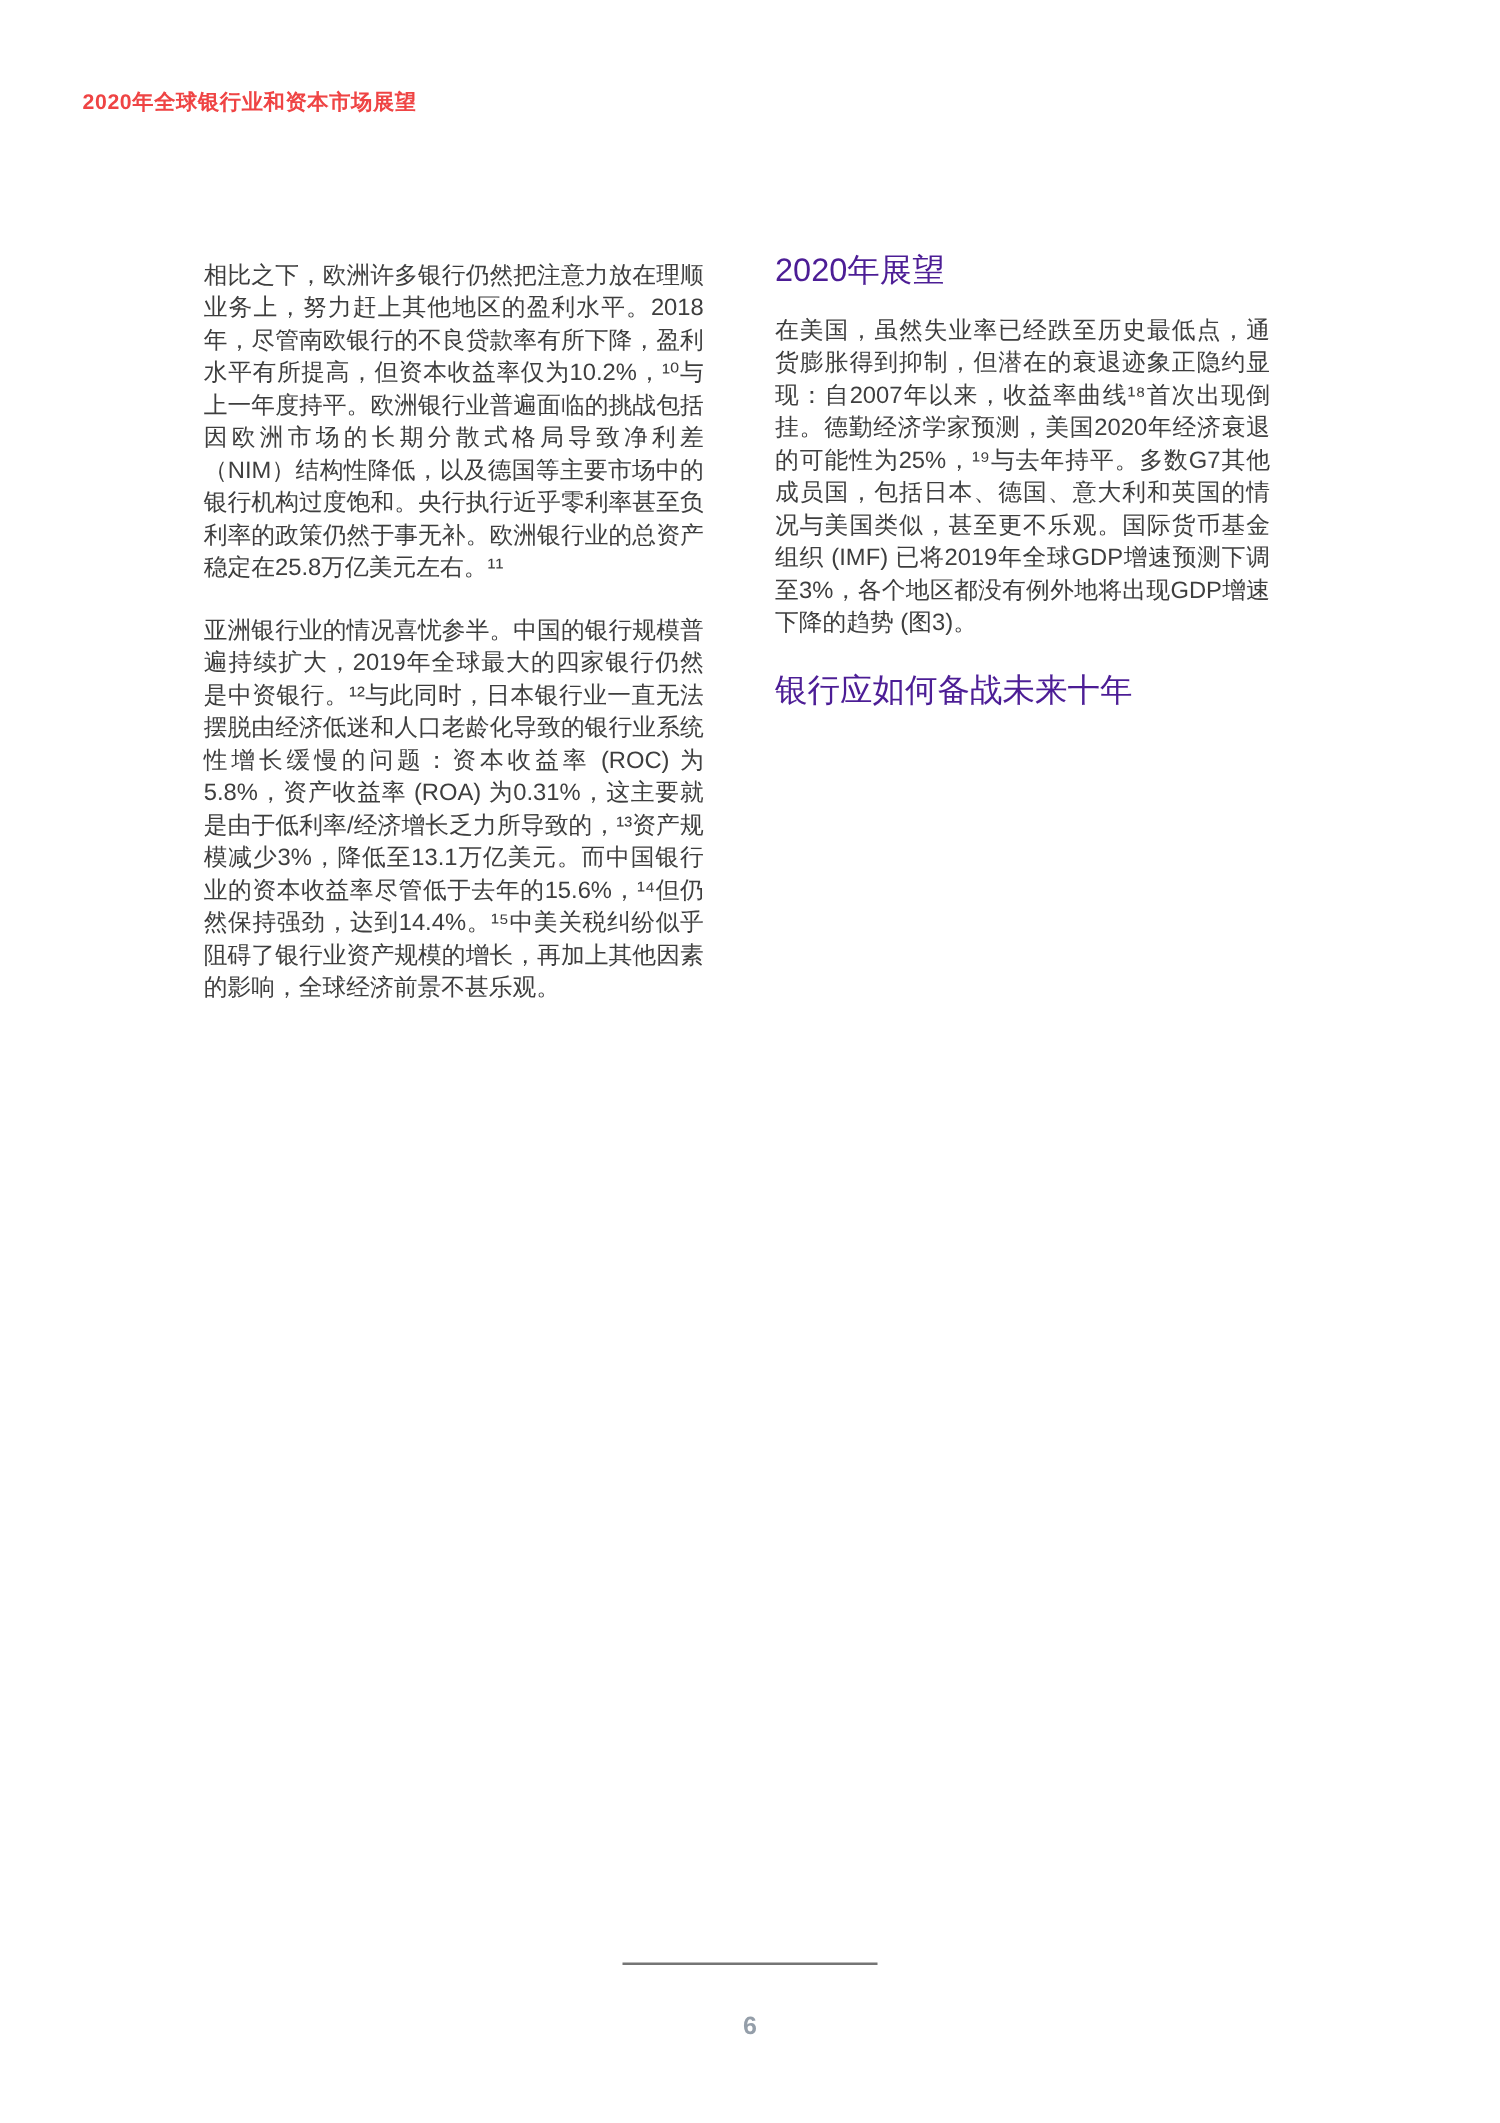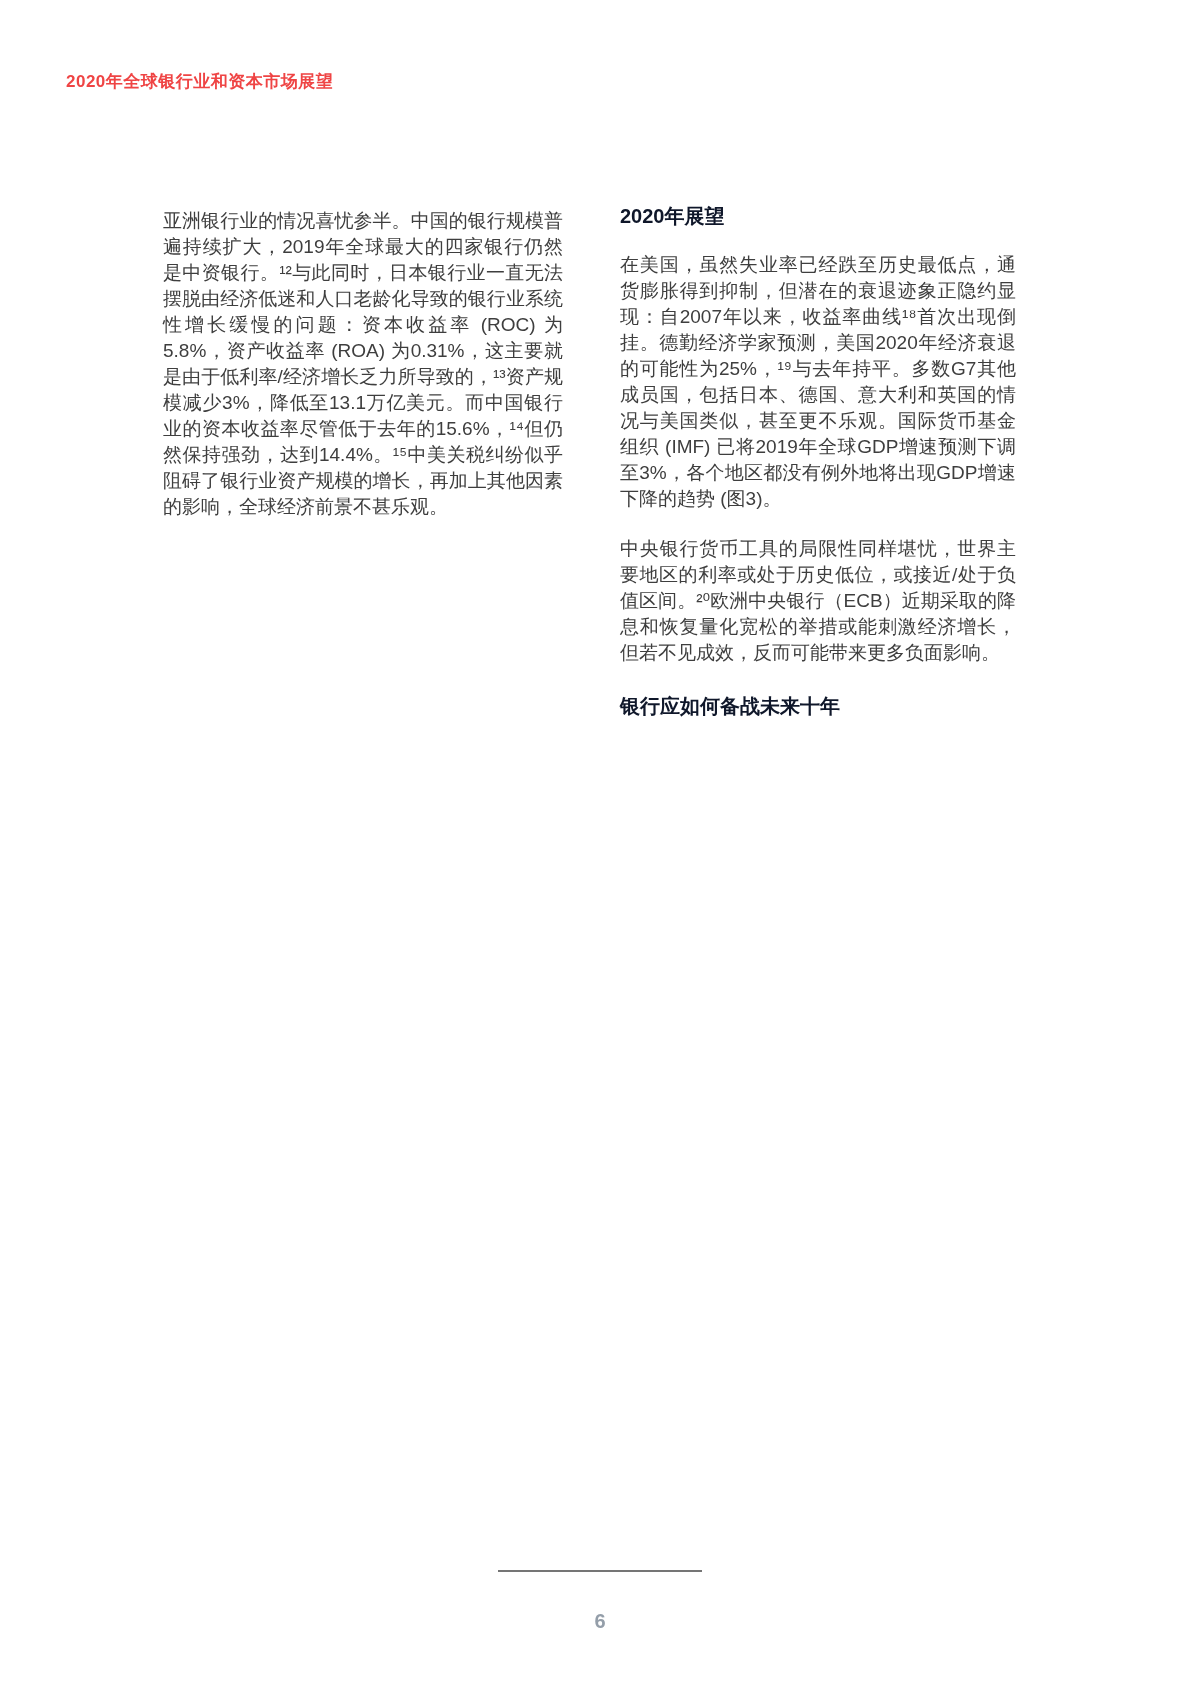--- a/index.html
+++ b/index.html
@@ -38,24 +38,24 @@
   }
   .col-right {
     left: 620px;
     top: 200px;
     width: 396px;
   }
   .col p {
     margin: 0 0 24px 0;
   }
   .section-heading {
-    font-size: 20px;
+    font-size: 26px;
     line-height: 32px;
-    font-weight: bold;
-    color: #0f172a;
+    font-weight: normal;
+    color: #4c1d95;
     margin: 0 0 20px 0;
     text-align: left;
   }
   .section-heading.second {
     margin-top: 24px;
   }
   .footer-divider {
     position: absolute;
     left: 498px;
     top: 1570px;
@@ -73,26 +73,26 @@
     font-weight: bold;
     color: #949ea9;
   }
 </style>
 </head>
 <body>
 
 <div class="running-header">2020年全球银行业和资本市场展望</div>
 
 <div class="col col-left">
+  <p>相比之下，欧洲许多银行仍然把注意力放在理顺业务上，努力赶上其他地区的盈利水平。2018年，尽管南欧银行的不良贷款率有所下降，盈利水平有所提高，但资本收益率仅为10.2%，¹⁰与上一年度持平。欧洲银行业普遍面临的挑战包括因欧洲市场的长期分散式格局导致净利差（NIM）结构性降低，以及德国等主要市场中的银行机构过度饱和。央行执行近乎零利率甚至负利率的政策仍然于事无补。欧洲银行业的总资产稳定在25.8万亿美元左右。¹¹</p>
   <p>亚洲银行业的情况喜忧参半。中国的银行规模普遍持续扩大，2019年全球最大的四家银行仍然是中资银行。¹²与此同时，日本银行业一直无法摆脱由经济低迷和人口老龄化导致的银行业系统性增长缓慢的问题：资本收益率 (ROC) 为5.8%，资产收益率 (ROA) 为0.31%，这主要就是由于低利率/经济增长乏力所导致的，¹³资产规模减少3%，降低至13.1万亿美元。而中国银行业的资本收益率尽管低于去年的15.6%，¹⁴但仍然保持强劲，达到14.4%。¹⁵中美关税纠纷似乎阻碍了银行业资产规模的增长，再加上其他因素的影响，全球经济前景不甚乐观。</p>
 </div>
 
 <div class="col col-right">
   <h2 class="section-heading">2020年展望</h2>
   <p>在美国，虽然失业率已经跌至历史最低点，通货膨胀得到抑制，但潜在的衰退迹象正隐约显现：自2007年以来，收益率曲线¹⁸首次出现倒挂。德勤经济学家预测，美国2020年经济衰退的可能性为25%，¹⁹与去年持平。多数G7其他成员国，包括日本、德国、意大利和英国的情况与美国类似，甚至更不乐观。国际货币基金组织 (IMF) 已将2019年全球GDP增速预测下调至3%，各个地区都没有例外地将出现GDP增速下降的趋势 (图3)。</p>
-  <p>中央银行货币工具的局限性同样堪忧，世界主要地区的利率或处于历史低位，或接近/处于负值区间。²⁰欧洲中央银行（ECB）近期采取的降息和恢复量化宽松的举措或能刺激经济增长，但若不见成效，反而可能带来更多负面影响。</p>
 
   <h2 class="section-heading second">银行应如何备战未来十年</h2>
 </div>
 
 <div class="footer-divider"></div>
 
 <div class="page-number">6</div>
 
 </body></html>

